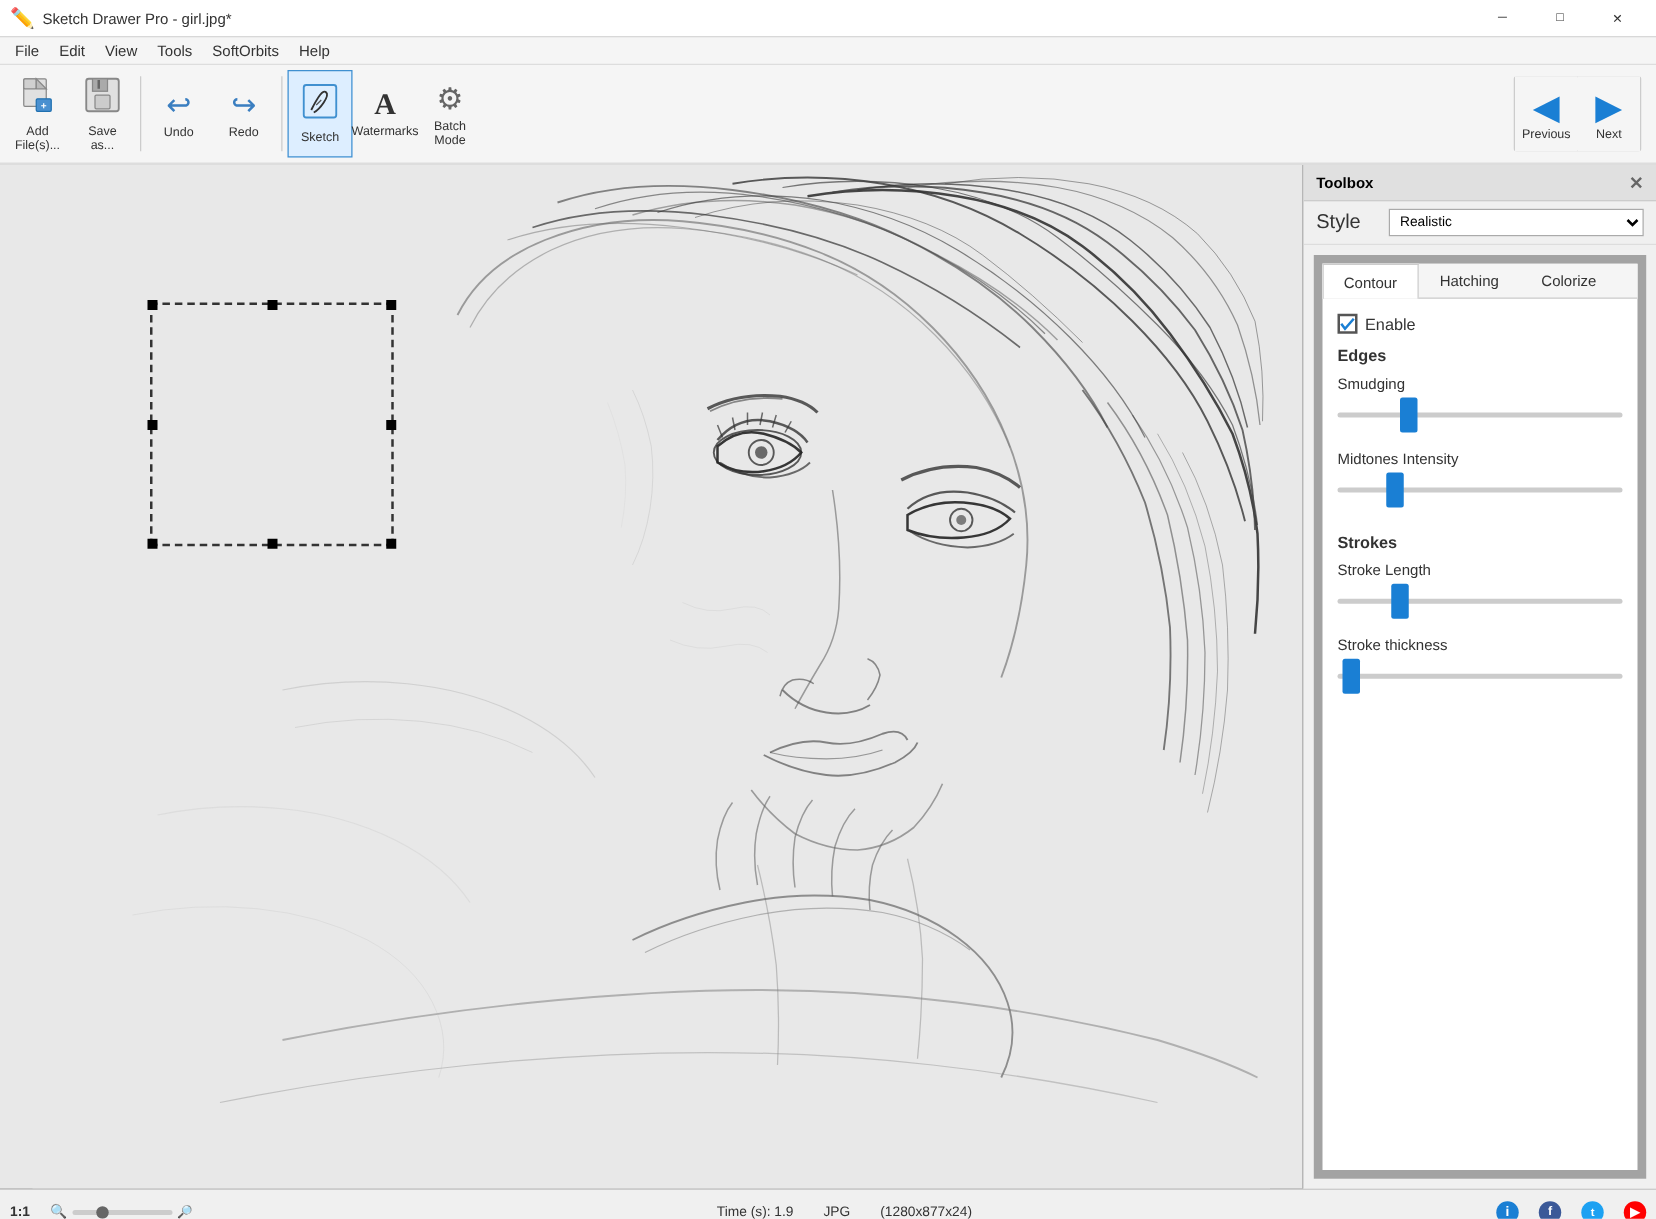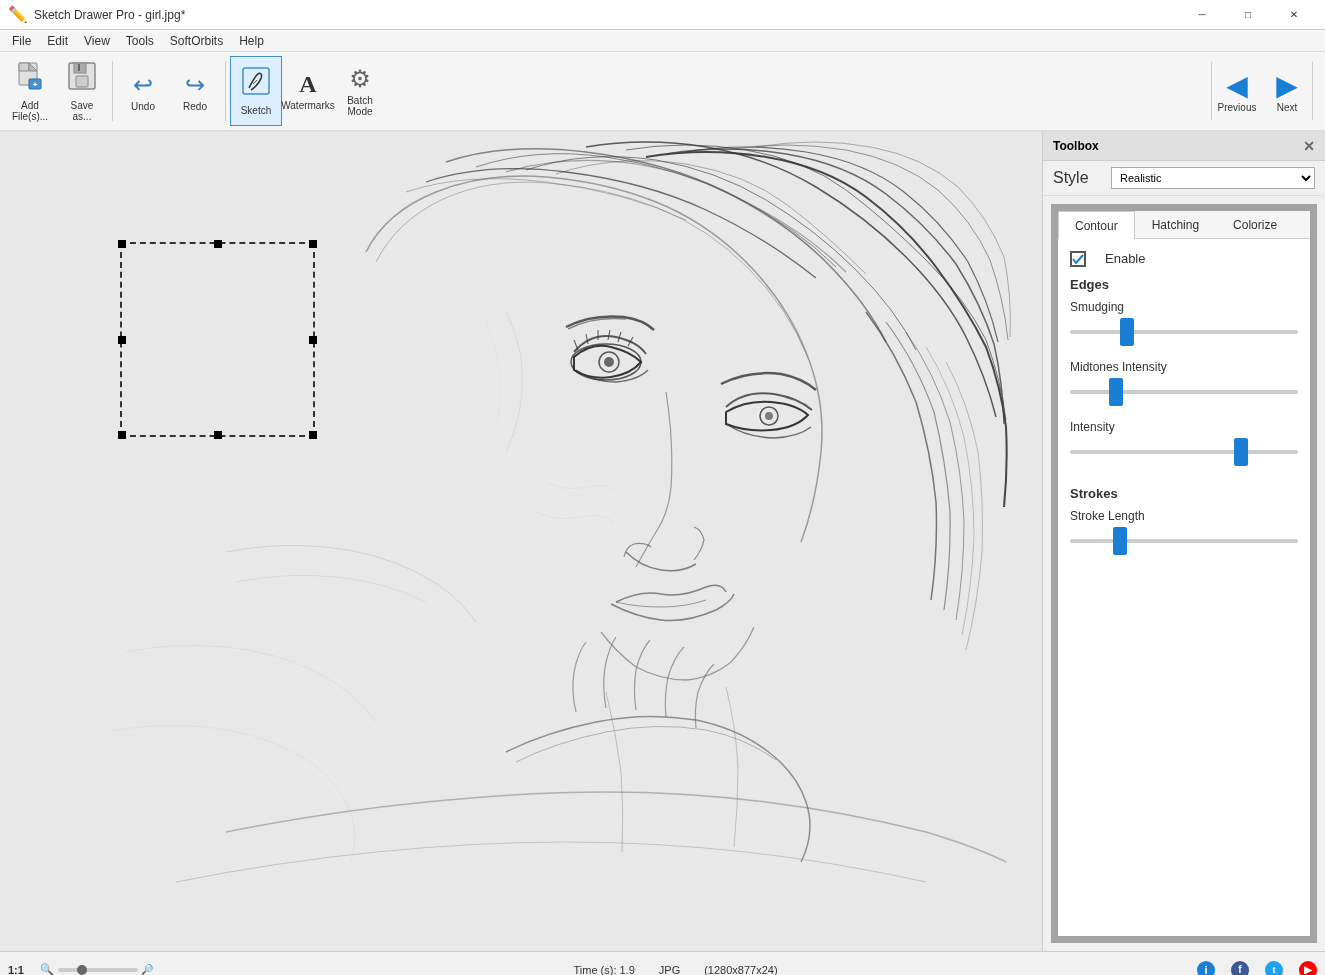--- a/index.html
+++ b/index.html
@@ -237,21 +237,22 @@
     
     #panel-content {
       padding: 12px;
       flex: 1;
       overflow-y: auto;
     }
 
     
     .enable-row {
       display: flex;
-      gap: 19px;
+      align-items: center;
+      gap: 6px;
       margin-bottom: 10px;
     }
     .enable-checkbox {
       width: 16px; height: 16px;
       border: 2px solid #555;
       display: flex; align-items: center; justify-content: center;
       font-size: 12px;
       cursor: pointer;
     }
     .enable-label { font-size: 13px; color: #333; }
@@ -594,38 +595,38 @@
         </div>
 
         <div class="slider-row">
           <div class="slider-label">Midtones Intensity</div>
           <div class="slider-track">
             <div class="slider-bg"></div>
             <div class="slider-thumb" style="left: 20%;"></div>
           </div>
         </div>
 
-        <div class="slider-row">
-          <div class="slider-label">Intensity</div>
-          <div class="slider-track">
-            <div class="slider-bg"></div>
-            <div class="slider-thumb" style="left: 75%;"></div>
-          </div>
-        </div>
 
         <div class="section-header" style="margin-top: 20px;">Strokes</div>
 
         <div class="slider-row">
           <div class="slider-label">Stroke Length</div>
           <div class="slider-track">
             <div class="slider-bg"></div>
             <div class="slider-thumb" style="left: 22%;"></div>
           </div>
         </div>
 
+        <div class="slider-row">
+          <div class="slider-label">Stroke thickness</div>
+          <div class="slider-track">
+            <div class="slider-bg"></div>
+            <div class="slider-thumb" style="left: 5%;"></div>
+          </div>
+        </div>
 
       </div>
     </div>
   </div>
 </div>
 
 <div id="statusbar">
 
   <span style="font-weight:bold;">1:1</span>
   <div style="display:flex; align-items:center; gap:4px;">

